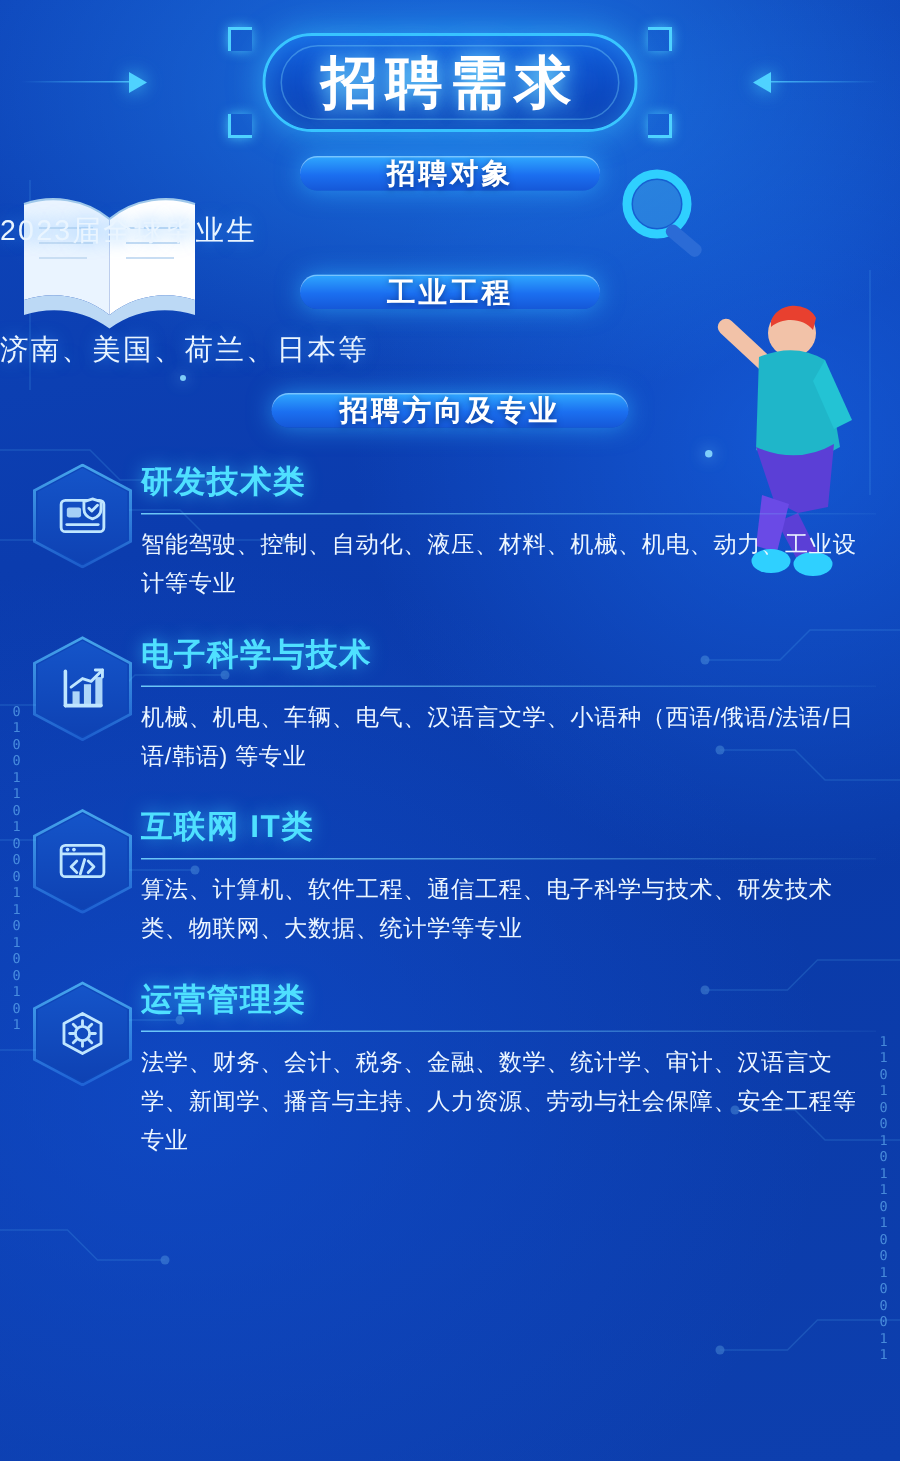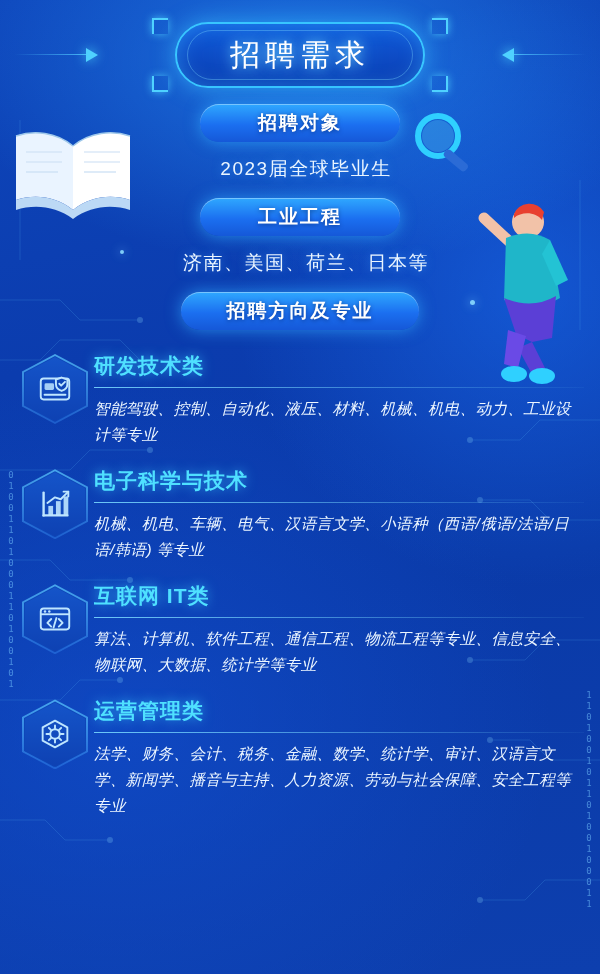--- a/index.html
+++ b/index.html
@@ -65,22 +65,22 @@
     justify-content: center;
   }
   .title-plate::before {
     content: "";
     position: absolute;
     left: 10px; right: 10px; top: 6px; bottom: 6px;
     border-radius: 28px;
     border: 1px solid rgba(130,220,255,0.35);
   }
   .title-text {
-    font-size: 30px;
-    font-weight: normal;
+    font-size: 38px;
+    font-weight: bold;
     color: #ffffff;
     letter-spacing: 5px;
     text-shadow: 0 0 12px rgba(120,220,255,0.95), 0 0 26px rgba(60,170,255,0.8);
   }
   .corner {
     position: absolute;
     width: 14px;
     height: 14px;
     border: 2px solid #4fd2ff;
     box-shadow: 0 0 8px rgba(80,210,255,0.8);
@@ -108,44 +108,43 @@
   .hline.left { left: 14px; width: 74px; }
   .hline.right { right: 14px; width: 74px;
     background: linear-gradient(270deg, rgba(80,200,255,0) 0%, rgba(80,200,255,0.85) 100%); }
 
   
   .pill-block { position: relative; }
   .pill {
     position: relative;
     margin: 0 auto;
     width: 200px;
-    height: 38px;
+    height: 23px;
     border-radius: 19px;
     background: linear-gradient(180deg, #2fa8ff 0%, #1b6ff0 55%, #1558d8 100%);
     box-shadow: 0 0 16px rgba(50,170,255,0.7), inset 0 1px 0 rgba(255,255,255,0.35);
     display: flex;
     align-items: center;
     justify-content: center;
   }
   .pill-label {
     font-size: 19px;
     font-weight: bold;
     color: #ffffff;
     letter-spacing: 2px;
     text-shadow: 0 1px 4px rgba(0,30,90,0.6);
   }
   .pill.wide { width: 238px; }
   .pill-value {
-    text-align: center;
+    text-align: left;
     font-size: 19px;
     color: #eaf5ff;
     letter-spacing: 1.5px;
     margin: 14px 0 16px;
     text-shadow: 0 0 10px rgba(60,160,255,0.6);
-    padding-left: 12px;
   }
 
   
   .cats {
     position: relative;
     margin-top: 16px;
     padding: 0 16px 10px 16px;
   }
   .cat {
     position: relative;
@@ -210,21 +209,20 @@
   .cat-rule {
     height: 1px;
     background: linear-gradient(90deg, rgba(120,215,255,0.9) 0%, rgba(120,215,255,0.05) 100%);
     margin-bottom: 8px;
   }
   .cat-desc {
     font-size: 15.5px;
     line-height: 1.65;
     color: #ecf6ff;
     letter-spacing: 0.4px;
-    font-style: italic;
   }
 
   
   .book { position: absolute; left: 8px; top: 118px; width: 130px; height: 105px; }
   
   .magnifier { position: absolute; right: 116px; top: 108px; width: 76px; height: 76px; }
   
   .person { position: absolute; right: 18px; top: 178px; width: 128px; height: 212px; }
   .glowdot {
     position: absolute;
@@ -397,21 +395,21 @@
           <circle cx="9.5" cy="12" r="1.3" fill="currentColor"></circle>
           <circle cx="14" cy="12" r="1.3" fill="currentColor"></circle>
           <path d="M16 20 L12 24 L16 28" fill="none" stroke="currentColor" stroke-width="2" stroke-linecap="round" stroke-linejoin="round"></path>
           <path d="M24 20 L28 24 L24 28" fill="none" stroke="currentColor" stroke-width="2" stroke-linecap="round" stroke-linejoin="round"></path>
           <path d="M21.5 19 L18.5 29" stroke="currentColor" stroke-width="2" stroke-linecap="round"></path>
         </svg>
       </div>
       <div class="cat-body">
         <div class="cat-title">互联网 IT类</div>
         <div class="cat-rule"></div>
-        <div class="cat-desc">算法、计算机、软件工程、通信工程、物流工程等专业、信息安全、物联网、大数据、统计学等专业</div>
+        <div class="cat-desc">算法、计算机、软件工程、通信工程、电子科学与技术、研发技术类、物联网、大数据、统计学等专业</div>
       </div>
     </div>
 
     <div class="cat">
       <div class="hexwrap">
         <div class="hex-ring"></div>
         <div class="hex"></div>
         <svg class="cat-icon" viewBox="0 0 40 40">
           <path d="M20 6 L33 13 V27 L20 34 L7 27 V13 Z" fill="none" stroke="currentColor" stroke-width="2" stroke-linejoin="round"></path>
           <circle cx="20" cy="20" r="5" fill="none" stroke="currentColor" stroke-width="2"></circle>

